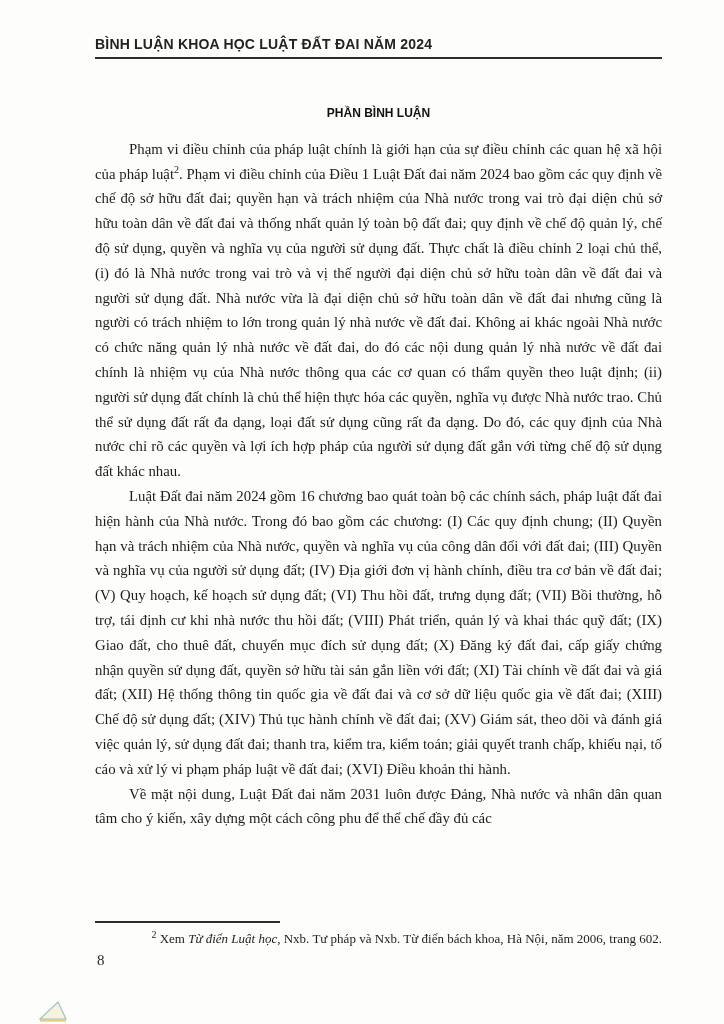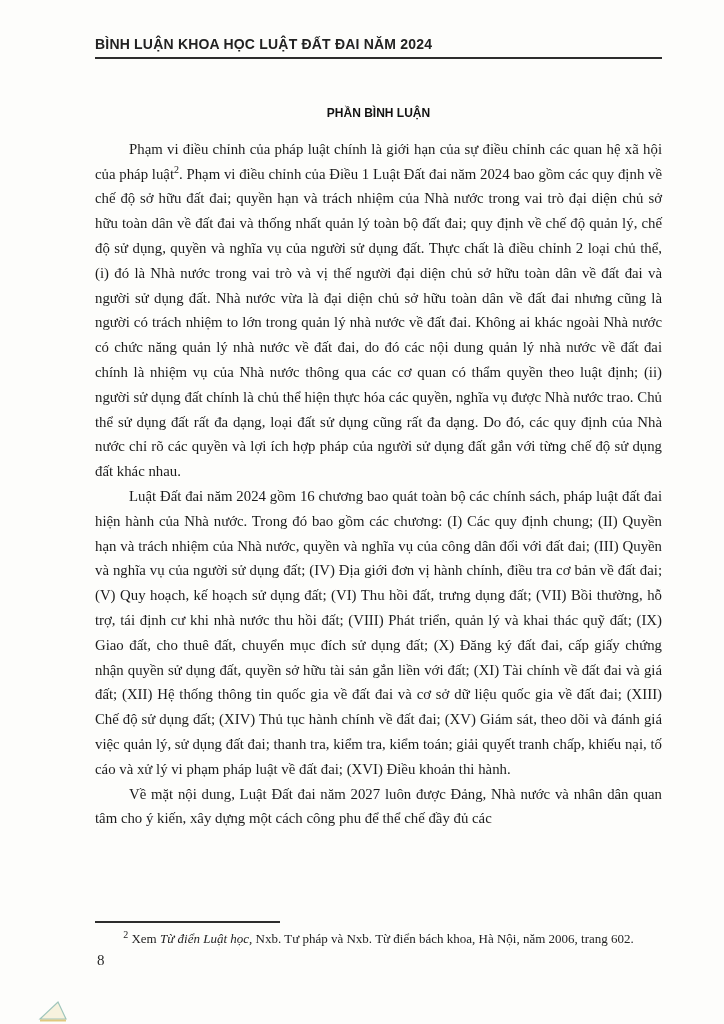--- a/index.html
+++ b/index.html
@@ -69,21 +69,21 @@
   }
   .footnote-rule {
     width: 185px;
     border-top: 2px solid #2d2d2d;
     margin-bottom: 7px;
   }
   .footnote {
     margin: 0;
     font-size: 13px;
     line-height: 18px;
-    text-align: center;
+    text-align: right;
     color: #222;
   }
   .footnote i { font-style: italic; }
   .page-number {
     position: absolute;
     top: 952px;
     left: 97px;
     font-size: 15px;
     color: #2a2a2a;
   }
@@ -104,21 +104,21 @@
 
   <main class="content">
 
 
     <h2 class="section-heading">PHẦN BÌNH LUẬN</h2>
 
     <p class="para"><span>Phạm vi điều chỉnh của pháp luật chính là giới hạn của sự điều chỉnh các quan hệ xã hội của pháp luật</span><sup>2</sup><span>. Phạm vi điều chỉnh của Điều 1 Luật Đất đai năm 2024 bao gồm các quy định về chế độ sở hữu đất đai; quyền hạn và trách nhiệm của Nhà nước trong vai trò đại diện chủ sở hữu toàn dân về đất đai và thống nhất quản lý toàn bộ đất đai; quy định về chế độ quản lý, chế độ sử dụng, quyền và nghĩa vụ của người sử dụng đất. Thực chất là điều chỉnh 2 loại chủ thể, (i) đó là Nhà nước trong vai trò và vị thế người đại diện chủ sở hữu toàn dân về đất đai và người sử dụng đất. Nhà nước vừa là đại diện chủ sở hữu toàn dân về đất đai nhưng cũng là người có trách nhiệm to lớn trong quản lý nhà nước về đất đai. Không ai khác ngoài Nhà nước có chức năng quản lý nhà nước về đất đai, do đó các nội dung quản lý nhà nước về đất đai chính là nhiệm vụ của Nhà nước thông qua các cơ quan có thẩm quyền theo luật định; (ii) người sử dụng đất chính là chủ thể hiện thực hóa các quyền, nghĩa vụ được Nhà nước trao. Chủ thể sử dụng đất rất đa dạng, loại đất sử dụng cũng rất đa dạng. Do đó, các quy định của Nhà nước chỉ rõ các quyền và lợi ích hợp pháp của người sử dụng đất gắn với từng chế độ sử dụng đất khác nhau.</span></p>
 
     <p class="para">Luật Đất đai năm 2024 gồm 16 chương bao quát toàn bộ các chính sách, pháp luật đất đai hiện hành của Nhà nước. Trong đó bao gồm các chương: (I) Các quy định chung; (II) Quyền hạn và trách nhiệm của Nhà nước, quyền và nghĩa vụ của công dân đối với đất đai; (III) Quyền và nghĩa vụ của người sử dụng đất; (IV) Địa giới đơn vị hành chính, điều tra cơ bản về đất đai; (V) Quy hoạch, kế hoạch sử dụng đất; (VI) Thu hồi đất, trưng dụng đất; (VII) Bồi thường, hỗ trợ, tái định cư khi nhà nước thu hồi đất; (VIII) Phát triển, quản lý và khai thác quỹ đất; (IX) Giao đất, cho thuê đất, chuyển mục đích sử dụng đất; (X) Đăng ký đất đai, cấp giấy chứng nhận quyền sử dụng đất, quyền sở hữu tài sản gắn liền với đất; (XI) Tài chính về đất đai và giá đất; (XII) Hệ thống thông tin quốc gia về đất đai và cơ sở dữ liệu quốc gia về đất đai; (XIII) Chế độ sử dụng đất; (XIV) Thủ tục hành chính về đất đai; (XV) Giám sát, theo dõi và đánh giá việc quản lý, sử dụng đất đai; thanh tra, kiểm tra, kiểm toán; giải quyết tranh chấp, khiếu nại, tố cáo và xử lý vi phạm pháp luật về đất đai; (XVI) Điều khoản thi hành.</p>
 
-    <p class="para">Về mặt nội dung, Luật Đất đai năm 2027 luôn được Đảng, Nhà nước và nhân dân quan tâm cho ý kiến, xây dựng một cách công phu để thể chế đầy đủ các</p>
+    <p class="para">Về mặt nội dung, Luật Đất đai năm 2031 luôn được Đảng, Nhà nước và nhân dân quan tâm cho ý kiến, xây dựng một cách công phu để thể chế đầy đủ các</p>
 
   </main>
 
   <div class="footnote-block">
     <div class="footnote-rule"></div>
     <p class="footnote"><sup>2</sup><span> Xem </span><i>Từ điển Luật học</i><span>, Nxb. Tư pháp và Nxb. Từ điển bách khoa, Hà Nội, năm 2006, trang 602.</span></p>
   </div>
 
   <div class="page-number">8</div>
 

